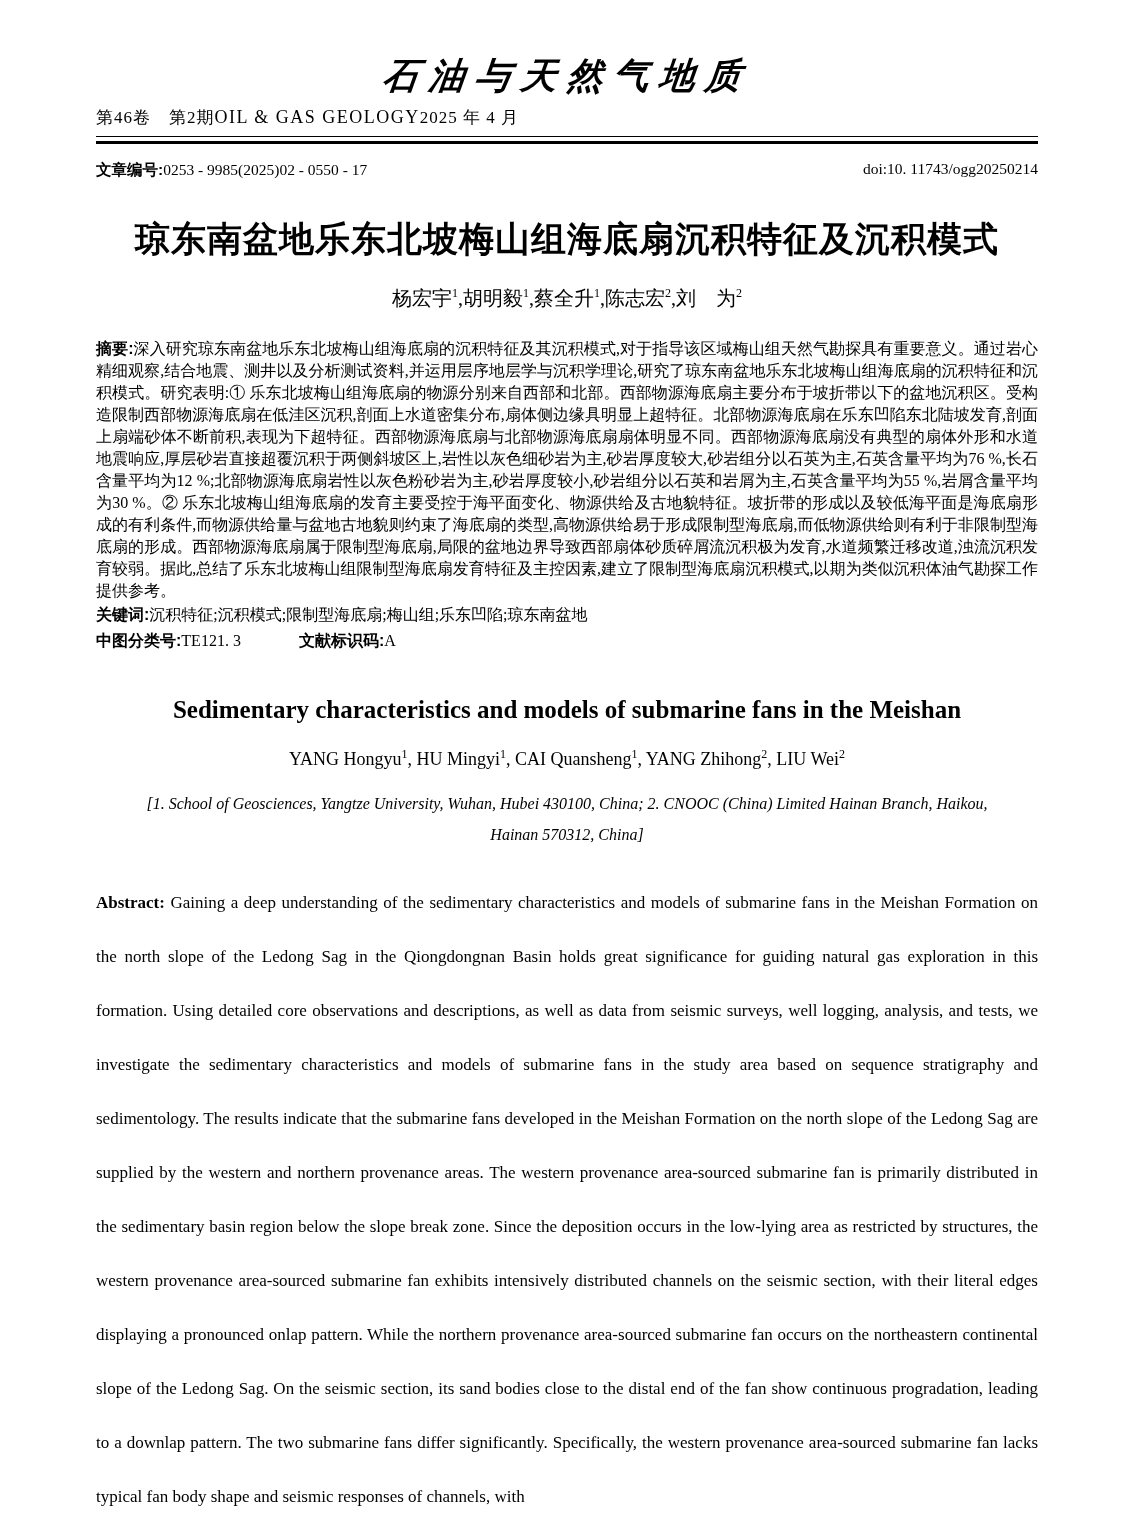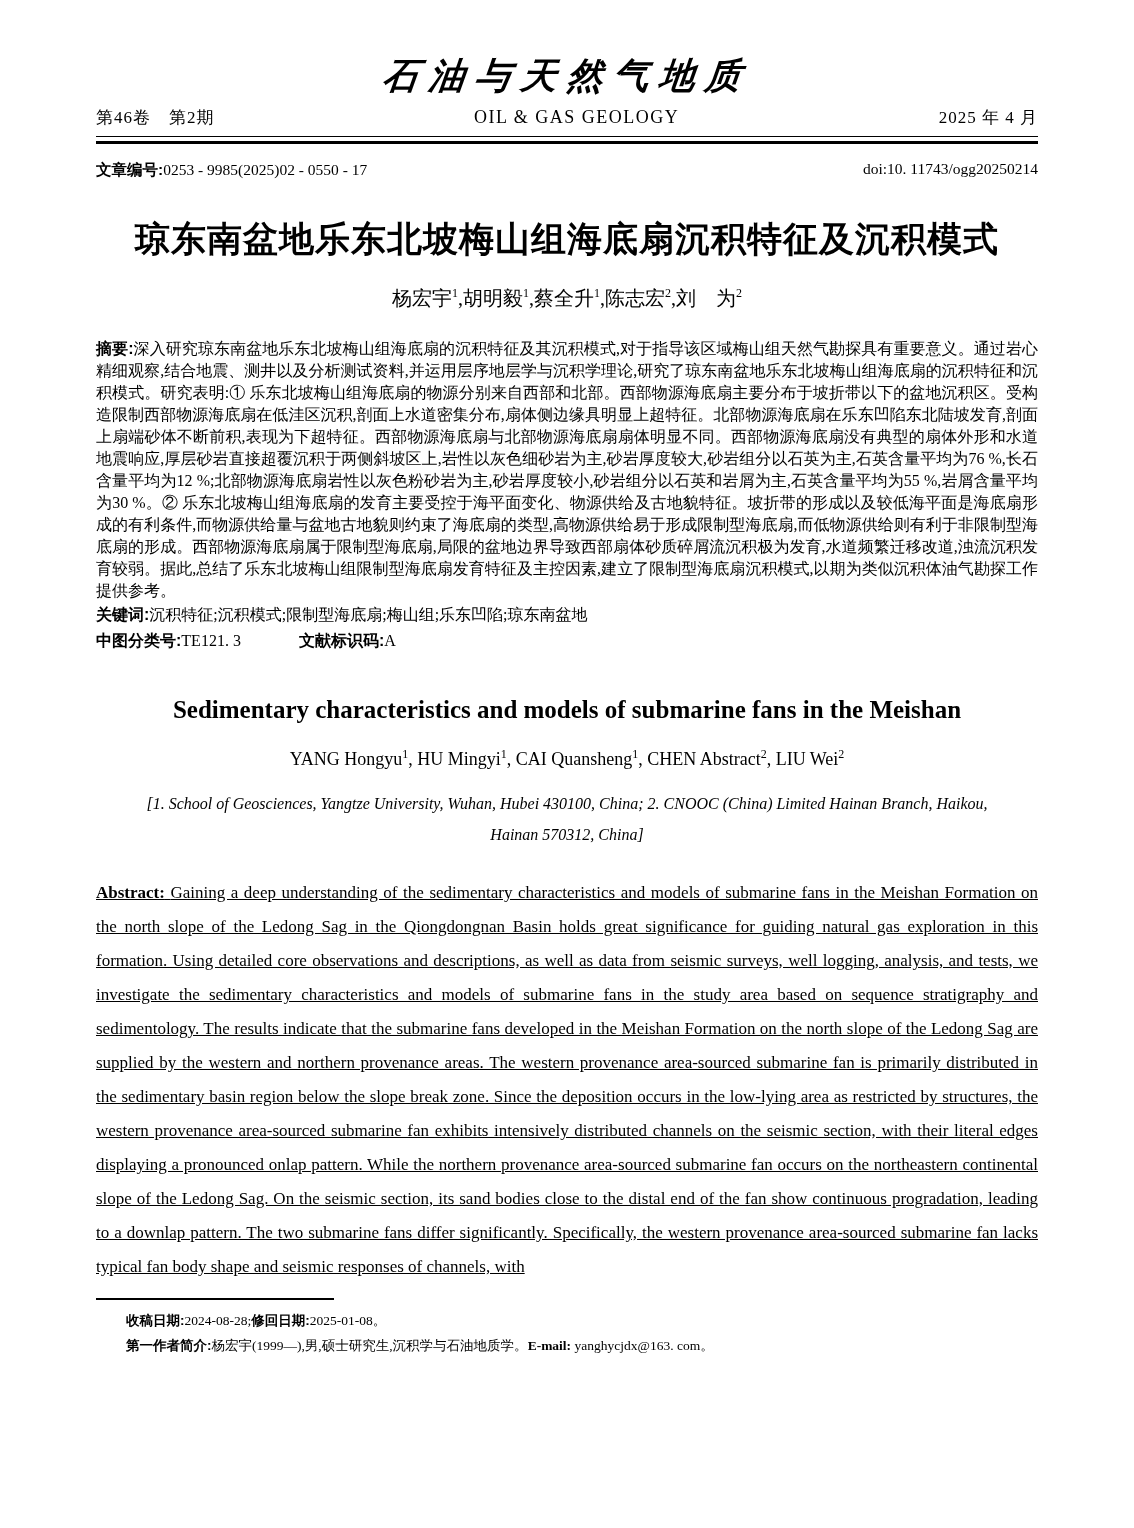--- a/index.html
+++ b/index.html
@@ -21,21 +21,21 @@
     font-family: "DejaVu Serif", serif;
     font-style: italic;
     font-weight: 700;
     font-size: 36px;
     letter-spacing: 10px;
     transform: skewX(-6deg);
     line-height: 46px;
   }
   .header-row {
     display: flex;
-    justify-content: space-between;
+    justify-content: flex-start;
     align-items: baseline;
     margin-top: 8px;
     font-size: 17px;
   }
   .vol-issue { letter-spacing: 1px; }
   .journal-en { font-size: 18px; letter-spacing: 1.5px; }
   .issue-date { letter-spacing: 1px; }
   .rule-double {
     margin-top: 7px;
     height: 4px;
@@ -98,23 +98,22 @@
   .affil-en {
     text-align: center;
     margin-top: 18px;
     font-size: 16px;
     font-style: italic;
     line-height: 31px;
   }
   .abstract-en {
     margin-top: 26px;
     font-size: 17px;
-    line-height: 34px;
+    line-height: 54px;
     text-align: justify;
-    text-decoration: underline;
   }
   .abstract-en .label-en { font-weight: 700; font-style: normal; }
   
   .footnote-rule {
     width: 238px;
     border-top: 2px solid #000;
     margin-top: 14px;
   }
   .footnotes {
     margin-top: 8px;
@@ -161,21 +160,21 @@
   </p>
 
   <p class="class-line" style="margin:0;">
     <span class="label-hei">中图分类号:</span><span>TE121. 3</span><span class="class-gap"></span><span class="label-hei">文献标识码:</span><span>A</span>
   </p>
 
   <h2 class="title-en" style="margin:34px 0 0 0;">
     <span>Sedimentary characteristics and models of submarine fans in the Meishan</span><br>
   </h2>
 
-  <div class="authors-en"><span>YANG Hongyu</span><sup>1</sup>, <span>HU Mingyi</span><sup>1</sup>, <span>CAI Quansheng</span><sup>1</sup>, <span>CHEN Abstract</span><sup>2</sup>, <span>LIU Wei</span><sup>2</sup></div>
+  <div class="authors-en"><span>YANG Hongyu</span><sup>1</sup>, <span>HU Mingyi</span><sup>1</sup>, <span>CAI Quansheng</span><sup>1</sup>, <span>YANG Zhihong</span><sup>2</sup>, <span>LIU Wei</span><sup>2</sup></div>
 
   <div class="affil-en">
     <span>[1. School of Geosciences, Yangtze University, Wuhan, Hubei 430100, China; 2. CNOOC (China) Limited Hainan Branch, Haikou,</span><br>
     <span>Hainan 570312, China]</span>
   </div>
 
   <p class="abstract-en" style="margin:26px 0 0 0;">
     <span class="label-en">Abstract:</span>
     <span>Gaining a deep understanding of the sedimentary characteristics and models of submarine fans in the Meishan Formation on the north slope of the Ledong Sag in the Qiongdongnan Basin holds great significance for guiding natural gas exploration in this formation. Using detailed core observations and descriptions, as well as data from seismic surveys, well logging, analysis, and tests, we investigate the sedimentary characteristics and models of submarine fans in the study area based on sequence stratigraphy and sedimentology. The results indicate that the submarine fans developed in the Meishan Formation on the north slope of the Ledong Sag are supplied by the western and northern provenance areas. The western provenance area-sourced submarine fan is primarily distributed in the sedimentary basin region below the slope break zone. Since the deposition occurs in the low-lying area as restricted by structures, the western provenance area-sourced submarine fan exhibits intensively distributed channels on the seismic section, with their literal edges displaying a pronounced onlap pattern. While the northern provenance area-sourced submarine fan occurs on the northeastern continental slope of the Ledong Sag. On the seismic section, its sand bodies close to the distal end of the fan show continuous progradation, leading to a downlap pattern. The two submarine fans differ significantly. Specifically, the western provenance area-sourced submarine fan lacks typical fan body shape and seismic responses of channels, with</span>
   </p>

